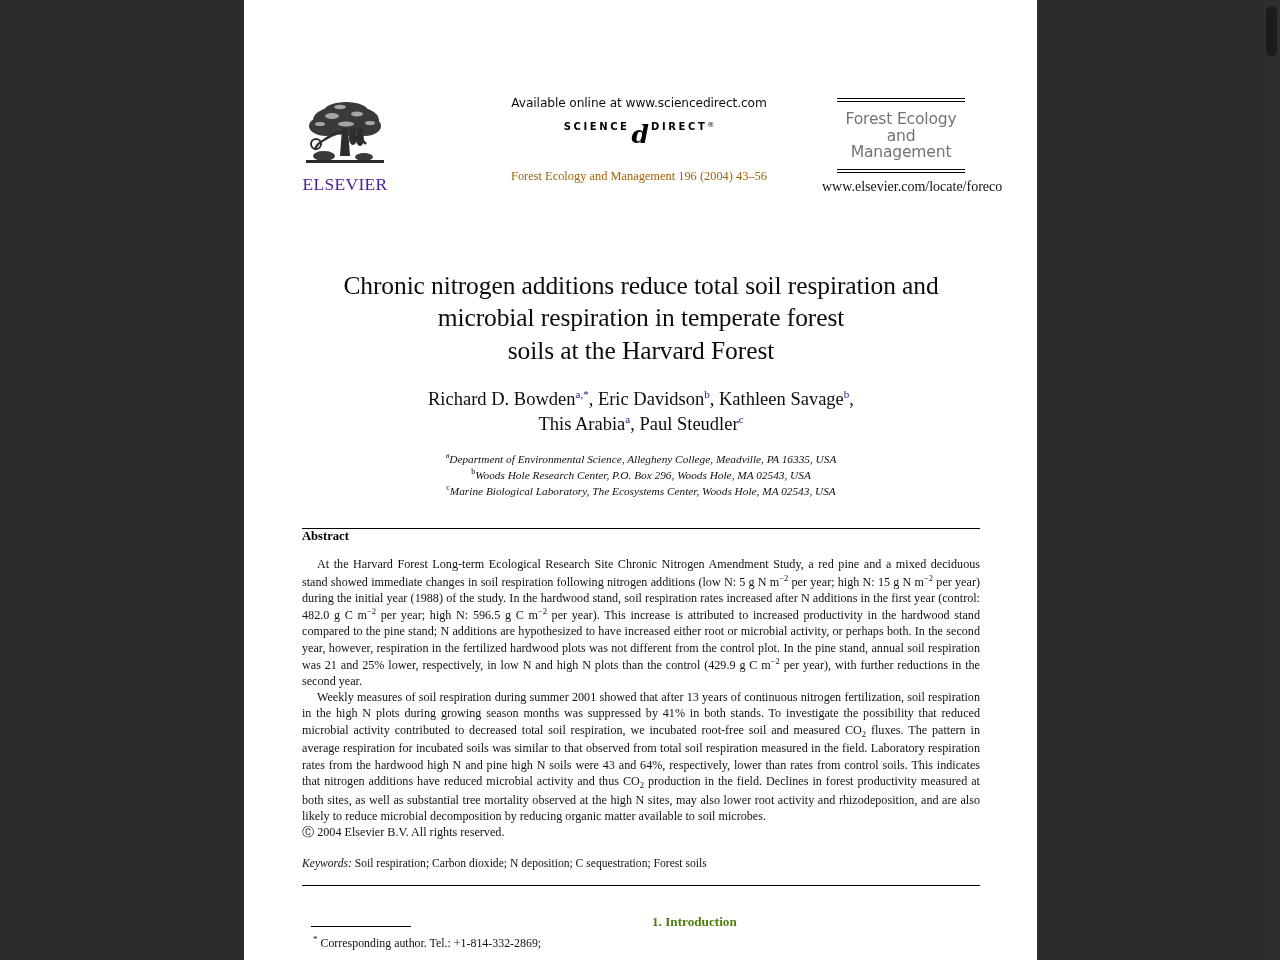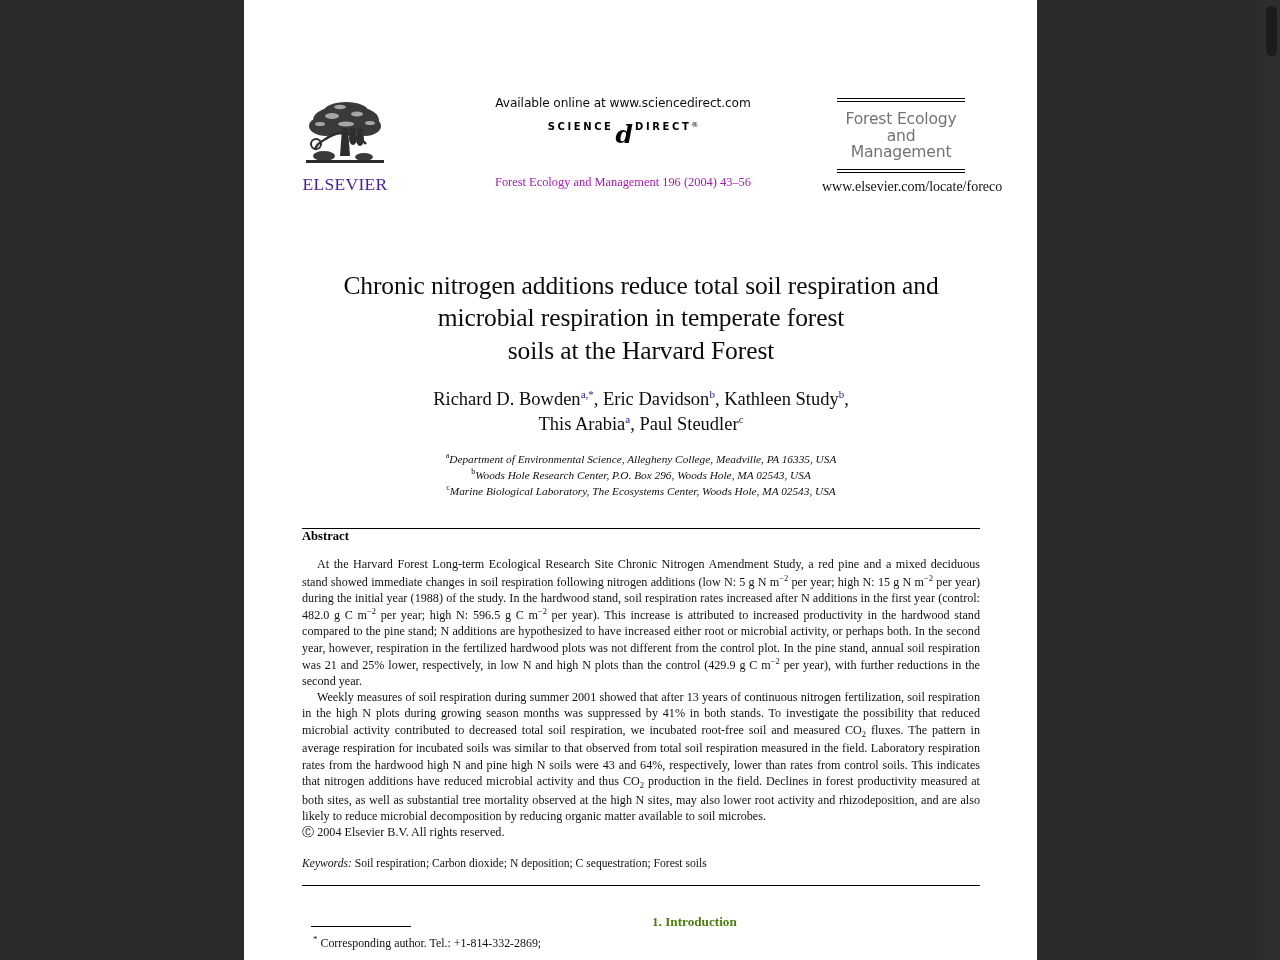--- a/index.html
+++ b/index.html
@@ -74,21 +74,21 @@
   .elsevier-word {
     font-family: "Liberation Serif", serif;
     font-size: 17.5px;
     letter-spacing: 0.3px;
     margin-top: 2px;
     color: #4c1d95;
   }
 
   .center-head {
     position: absolute;
-    left: 136px; top: 0;
+    left: 152px; top: 0;
     width: 370px;
     text-align: center;
   }
   .avail-online {
     font-family: "DejaVu Sans", sans-serif;
     font-size: 12.2px;
     color: #0d0d0d;
     letter-spacing: -0.1px;
   }
   .sd-logo {
@@ -115,24 +115,24 @@
     margin: 0 2px;
     position: relative;
     top: 1px;
   }
   .sd-reg {
     font-family: "DejaVu Sans", sans-serif;
     font-size: 7px;
     vertical-align: super;
   }
   .journal-ref {
-    margin-top: 30px;
+    margin-top: 24px;
     font-family: "Liberation Serif", serif;
     font-size: 12.4px;
-    color: #a21caf;
+    color: #a16207;
   }
 
   .journal-badge {
     position: absolute;
     right: 0; top: 2px;
     width: 158px;
     text-align: center;
   }
   .rule-double {
     border-top: 1.6px solid #000;
@@ -343,21 +343,21 @@
       <div class="title">
         <div>Chronic nitrogen additions reduce total soil respiration and</div>
         <div>microbial respiration in temperate forest</div>
         <div>soils at the Harvard Forest</div>
       </div>
 
       <div class="authors">
         <div>
           <span>Richard D. Bowden</span><sup>a,*</sup>,
           <span>Eric Davidson</span><sup>b</sup>,
-          <span>Kathleen Study</span><sup>b</sup>,
+          <span>Kathleen Savage</span><sup>b</sup>,
         </div>
         <div>
           <span>This Arabia</span><sup>a</sup>,
           <span>Paul Steudler</span><sup>c</sup>
         </div>
       </div>
 
       <div class="affils">
         <div><sup>a</sup><span>Department of Environmental Science, Allegheny College, Meadville, PA 16335, USA</span></div>
         <div><sup>b</sup><span>Woods Hole Research Center, P.O. Box 296, Woods Hole, MA 02543, USA</span></div>

